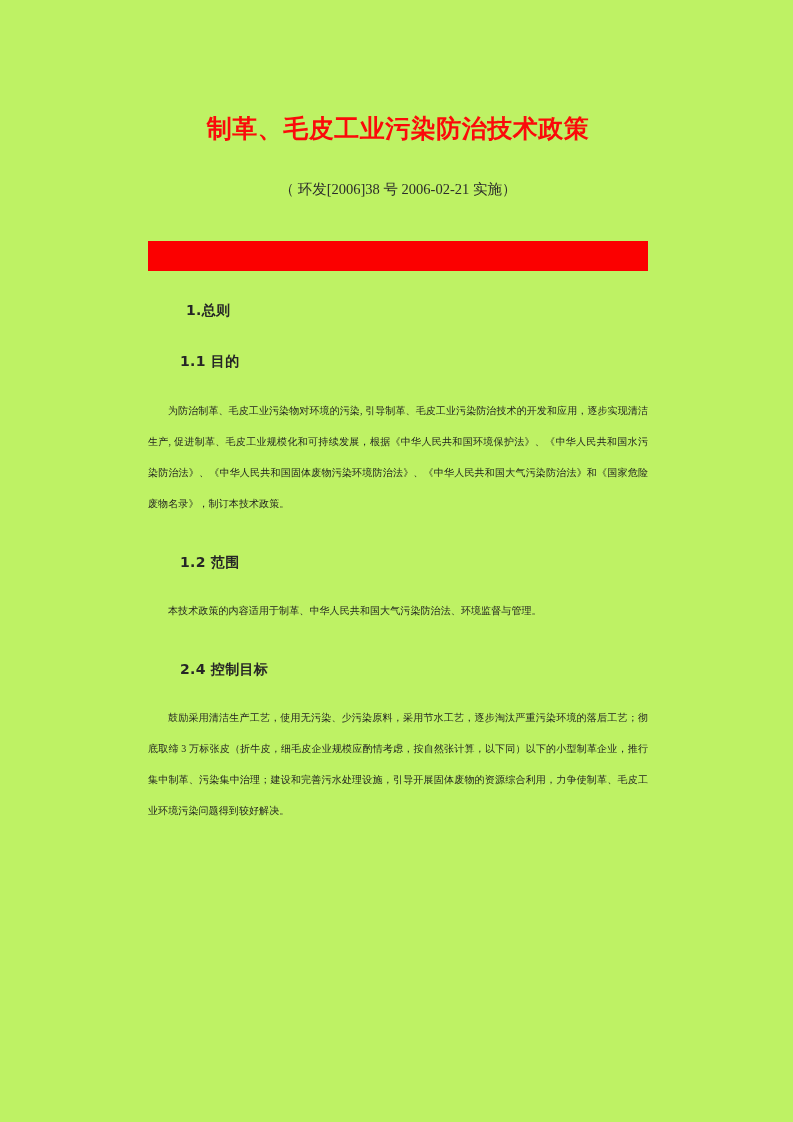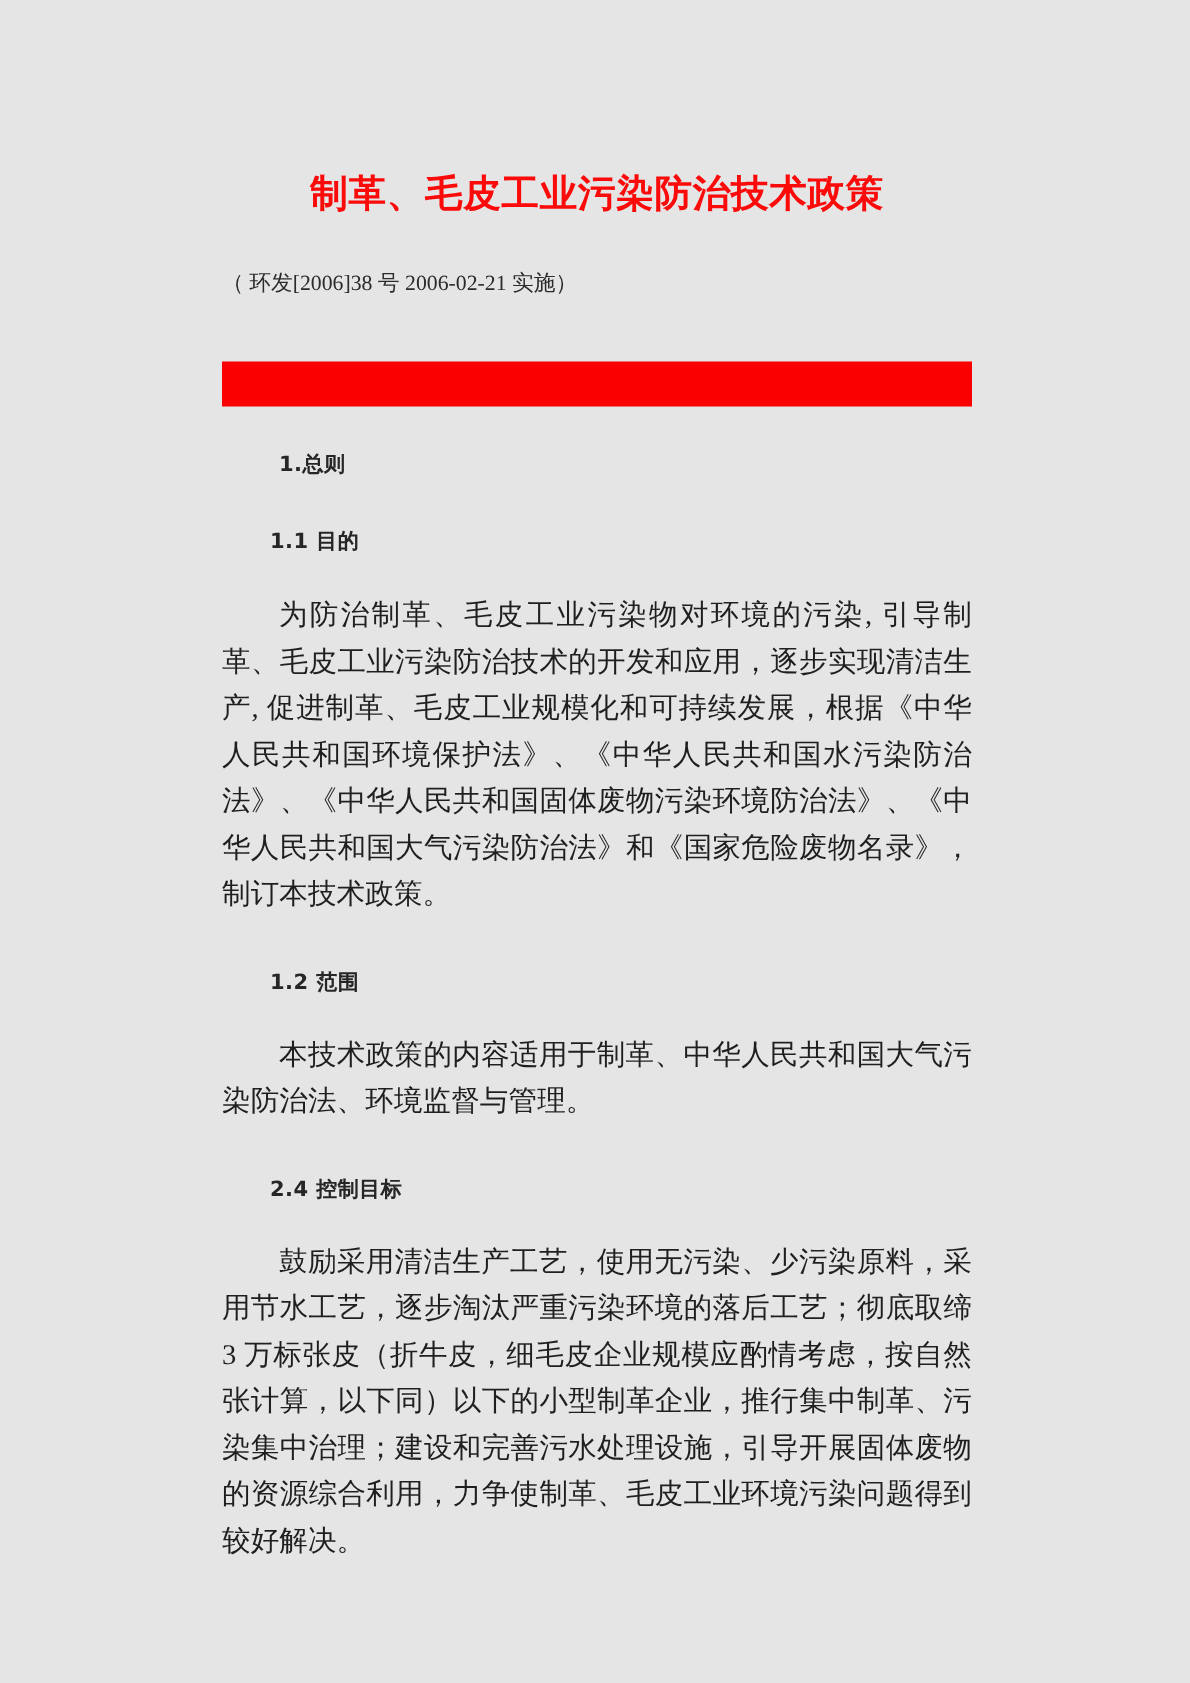--- a/index.html
+++ b/index.html
@@ -15,21 +15,21 @@
     overflow: hidden;
     font-family: "Liberation Serif", "DejaVu Serif", serif;
     color: #1a1a1a;
     -webkit-font-smoothing: antialiased;
   }
 
   
   .page {
     position: absolute;
     inset: 0;
-    background: #e5e5e5;
+    background: #bef264;
   }
 
   
   .content {
     position: absolute;
     left: 148px;
     top: 0;
     width: 500px;
   }
 
@@ -48,21 +48,21 @@
     color: #fb0a0a;
     white-space: nowrap;
   }
 
   
   .doc-subtitle {
     position: absolute;
     left: 0;
     top: 178px;
     width: 500px;
-    text-align: left;
+    text-align: center;
     font-family: "Liberation Serif", "DejaVu Serif", serif;
     font-size: 14.5px;
     line-height: 22px;
     color: #2b2b2b;
     white-space: nowrap;
   }
 
   
   .red-bar {
     position: absolute;
@@ -90,21 +90,21 @@
     margin: 0 0 0 32px;
     padding: 0;
     letter-spacing: 0.3px;
   }
   .heading.h-top   { margin-top: 0; margin-left: 38px; }
   .heading.gap-sm  { margin-top: 27px; }
   .heading.gap-md  { margin-top: 31px; }
 
   p.para {
     font-family: "Liberation Serif", "DejaVu Serif", serif;
-    font-size: 19px;
+    font-size: 10px;
     line-height: 31px;
     color: #1f1f1f;
     margin: 0;
     padding: 0;
     text-align: justify;
     text-justify: inter-ideograph;
     text-indent: 2em;
     letter-spacing: 0.1px;
   }
   p.gap-p { margin-top: 22px; }

